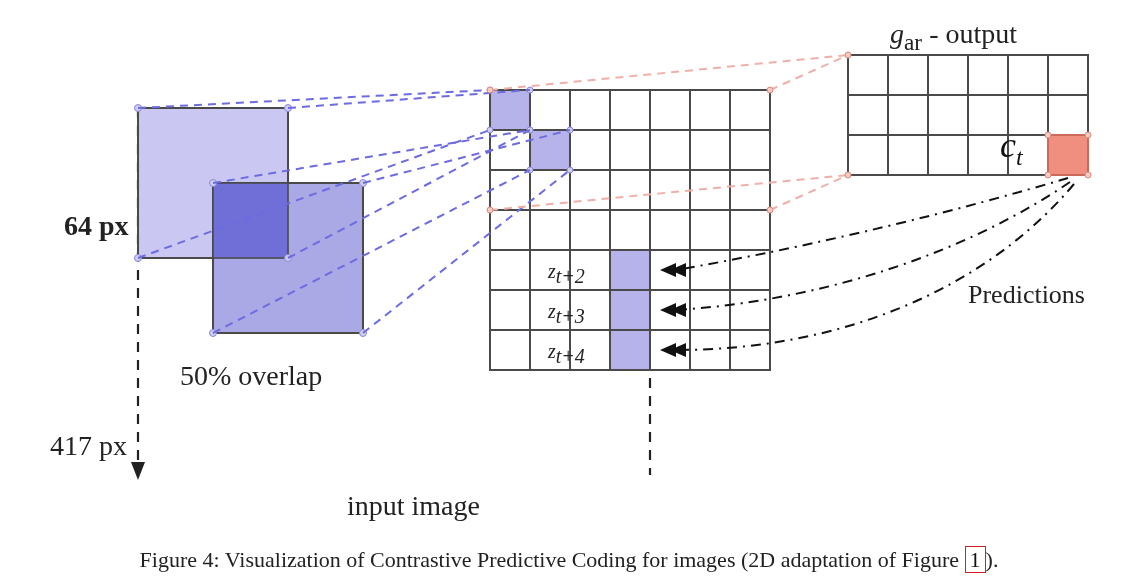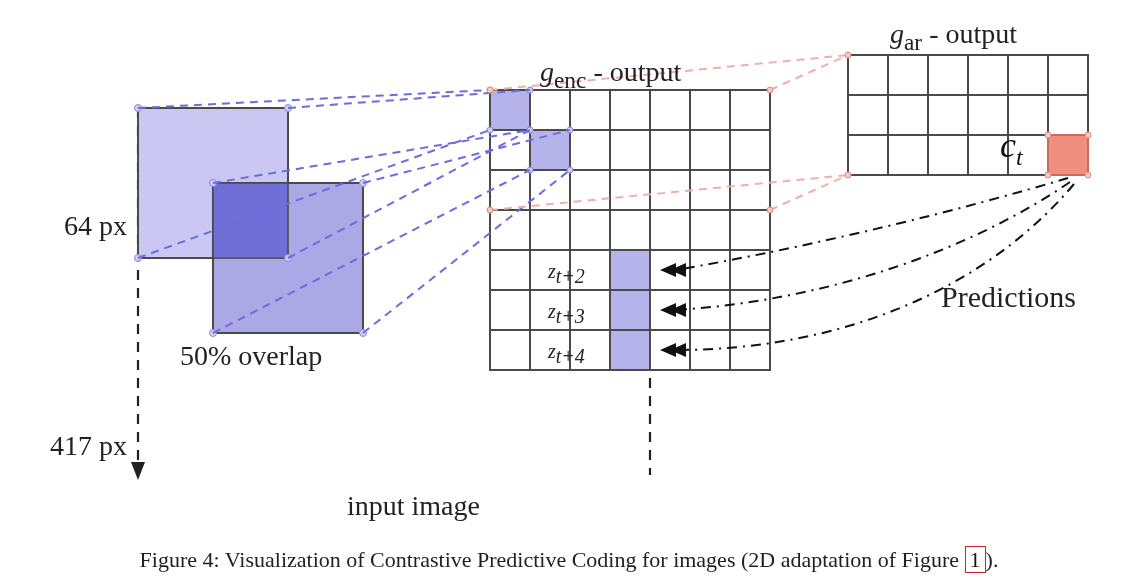--- a/index.html
+++ b/index.html
@@ -192,31 +192,28 @@
       <polygon points="670,270 686,263 686,277"></polygon>
       <polygon points="660,310 676,303 676,317"></polygon>
       <polygon points="670,310 686,303 686,317"></polygon>
       <polygon points="660,350 676,343 676,357"></polygon>
       <polygon points="670,350 686,343 686,357"></polygon>
     </g>
   </g>
 
 </svg>
 
-<div class="label" style="left:64px; top:210px;">64 px</div>
+<div class="label" style="left:64px; top:210px;font-weight:bold;">64 px</div>
 <div class="label" style="left:50px; top:430px;">417 px</div>
-<div class="label" style="left:180px; top:340px;">50% overlap</div>
+<div class="label" style="left:180px; top:360px;">50% overlap</div>
 <div class="label" style="left:320px; top:490px;margin-left:27px;">input image</div>
 
-<div class="label" style="left:540px; top:56px;">
-  <span class="serif-i">g</span><sub>enc</sub><span> - output</span>
-</div>
 <div class="label" style="left:890px; top:18px;">
   <span class="serif-i">g</span><sub>ar</sub><span> - output</span>
 </div>
-<div class="label" style="left:941px; top:280px; font-size:30px;">Predictions</div>
+<div class="label" style="left:968px; top:280px; font-size:26px;">Predictions</div>
 
 <div class="caption">
   <span>Figure 4</span>: <span>Visualization of Contrastive Predictive Coding for images (2D adaptation of Figure</span>
   <a href="#" class="figref">1</a><span>).</span>
 </div>
 
 </div>
 
 </body></html>

